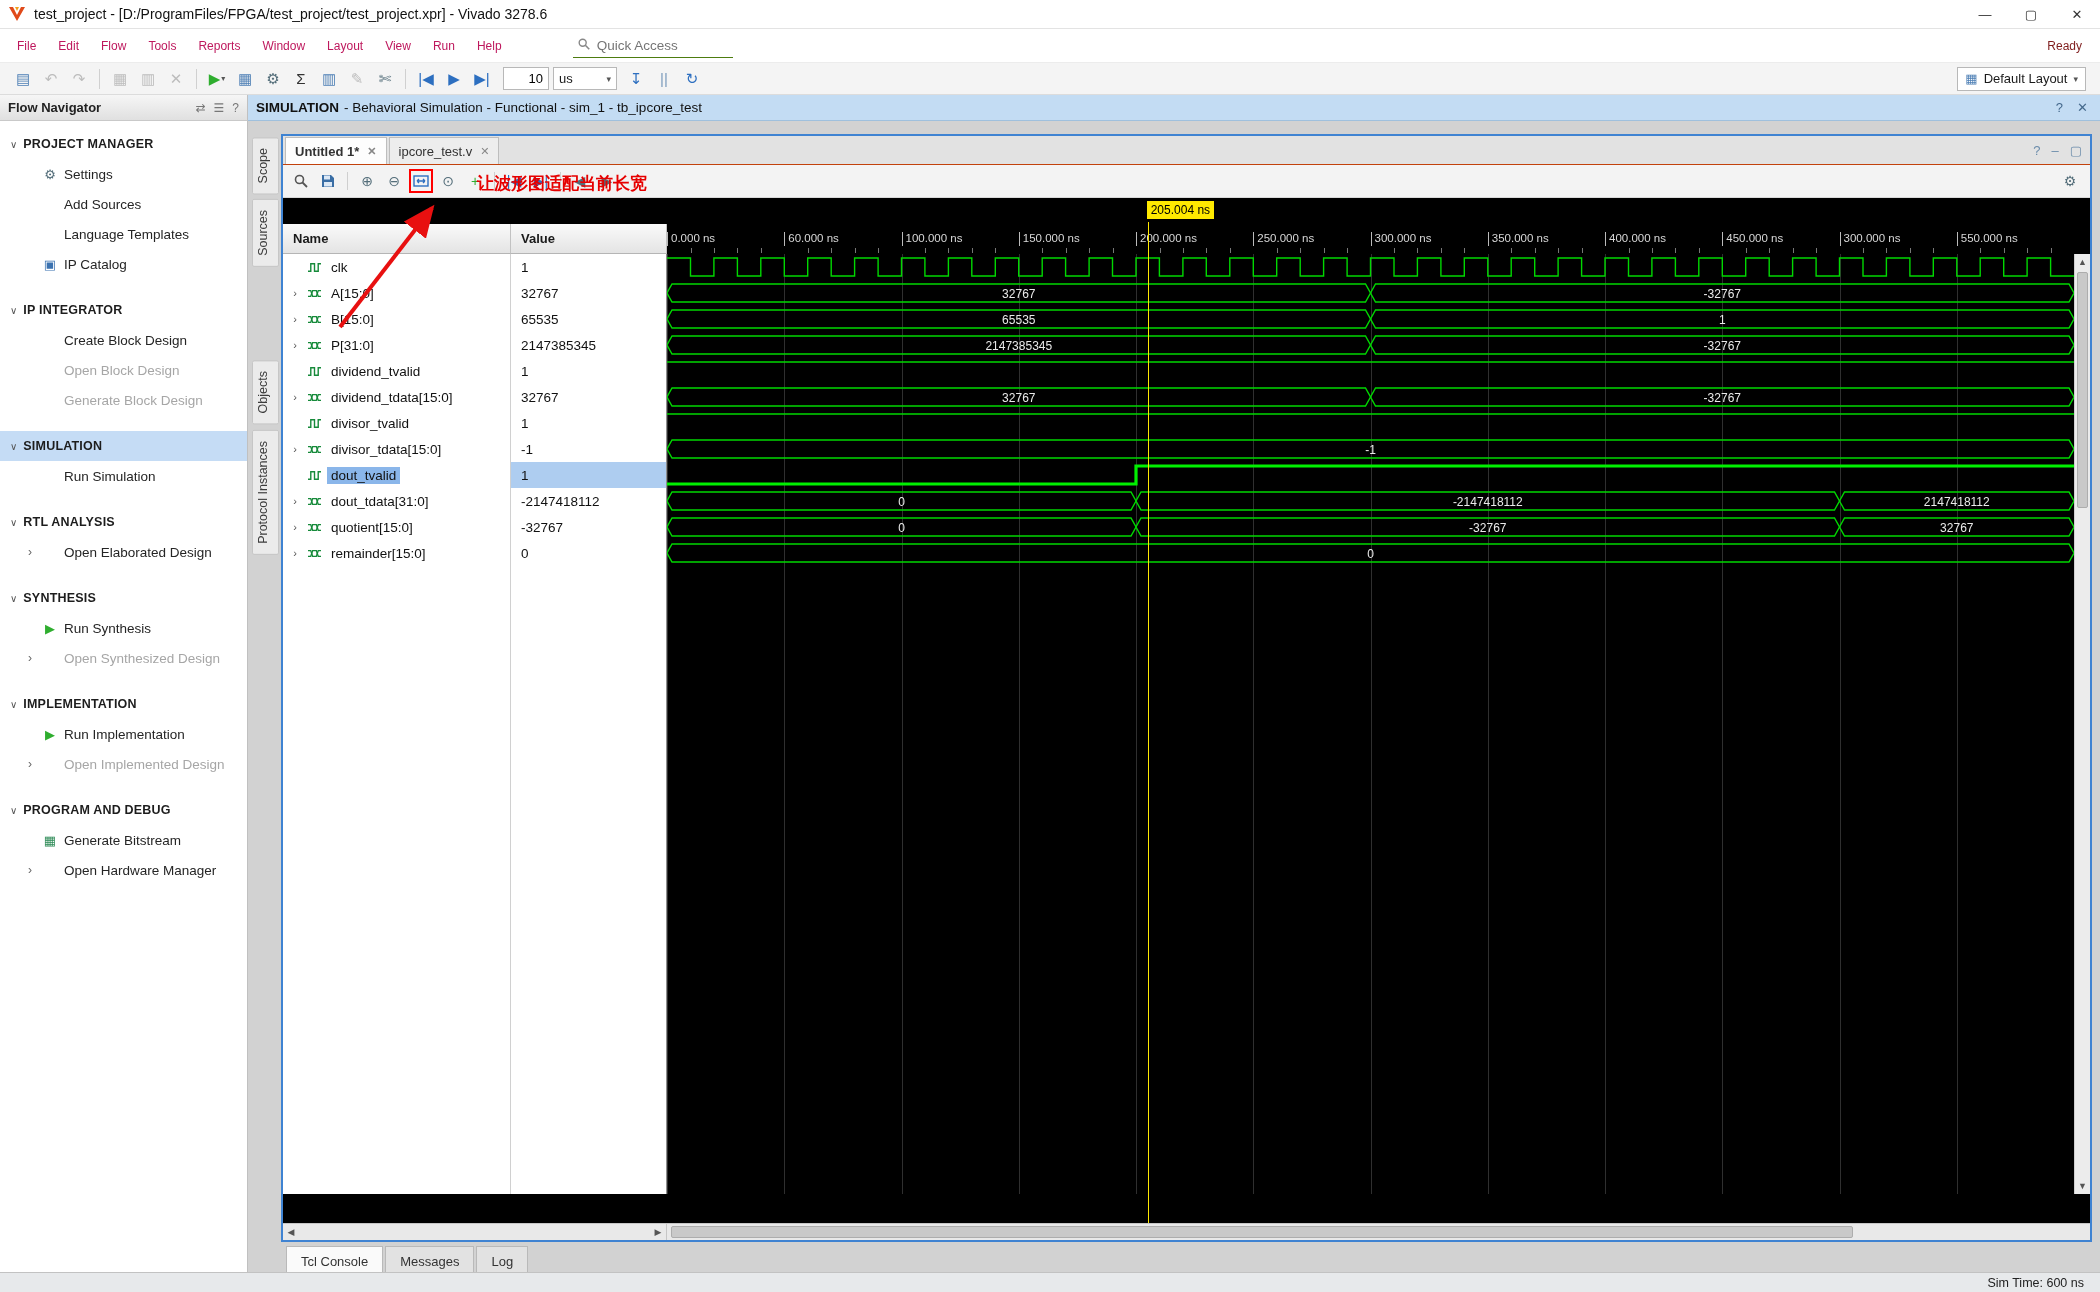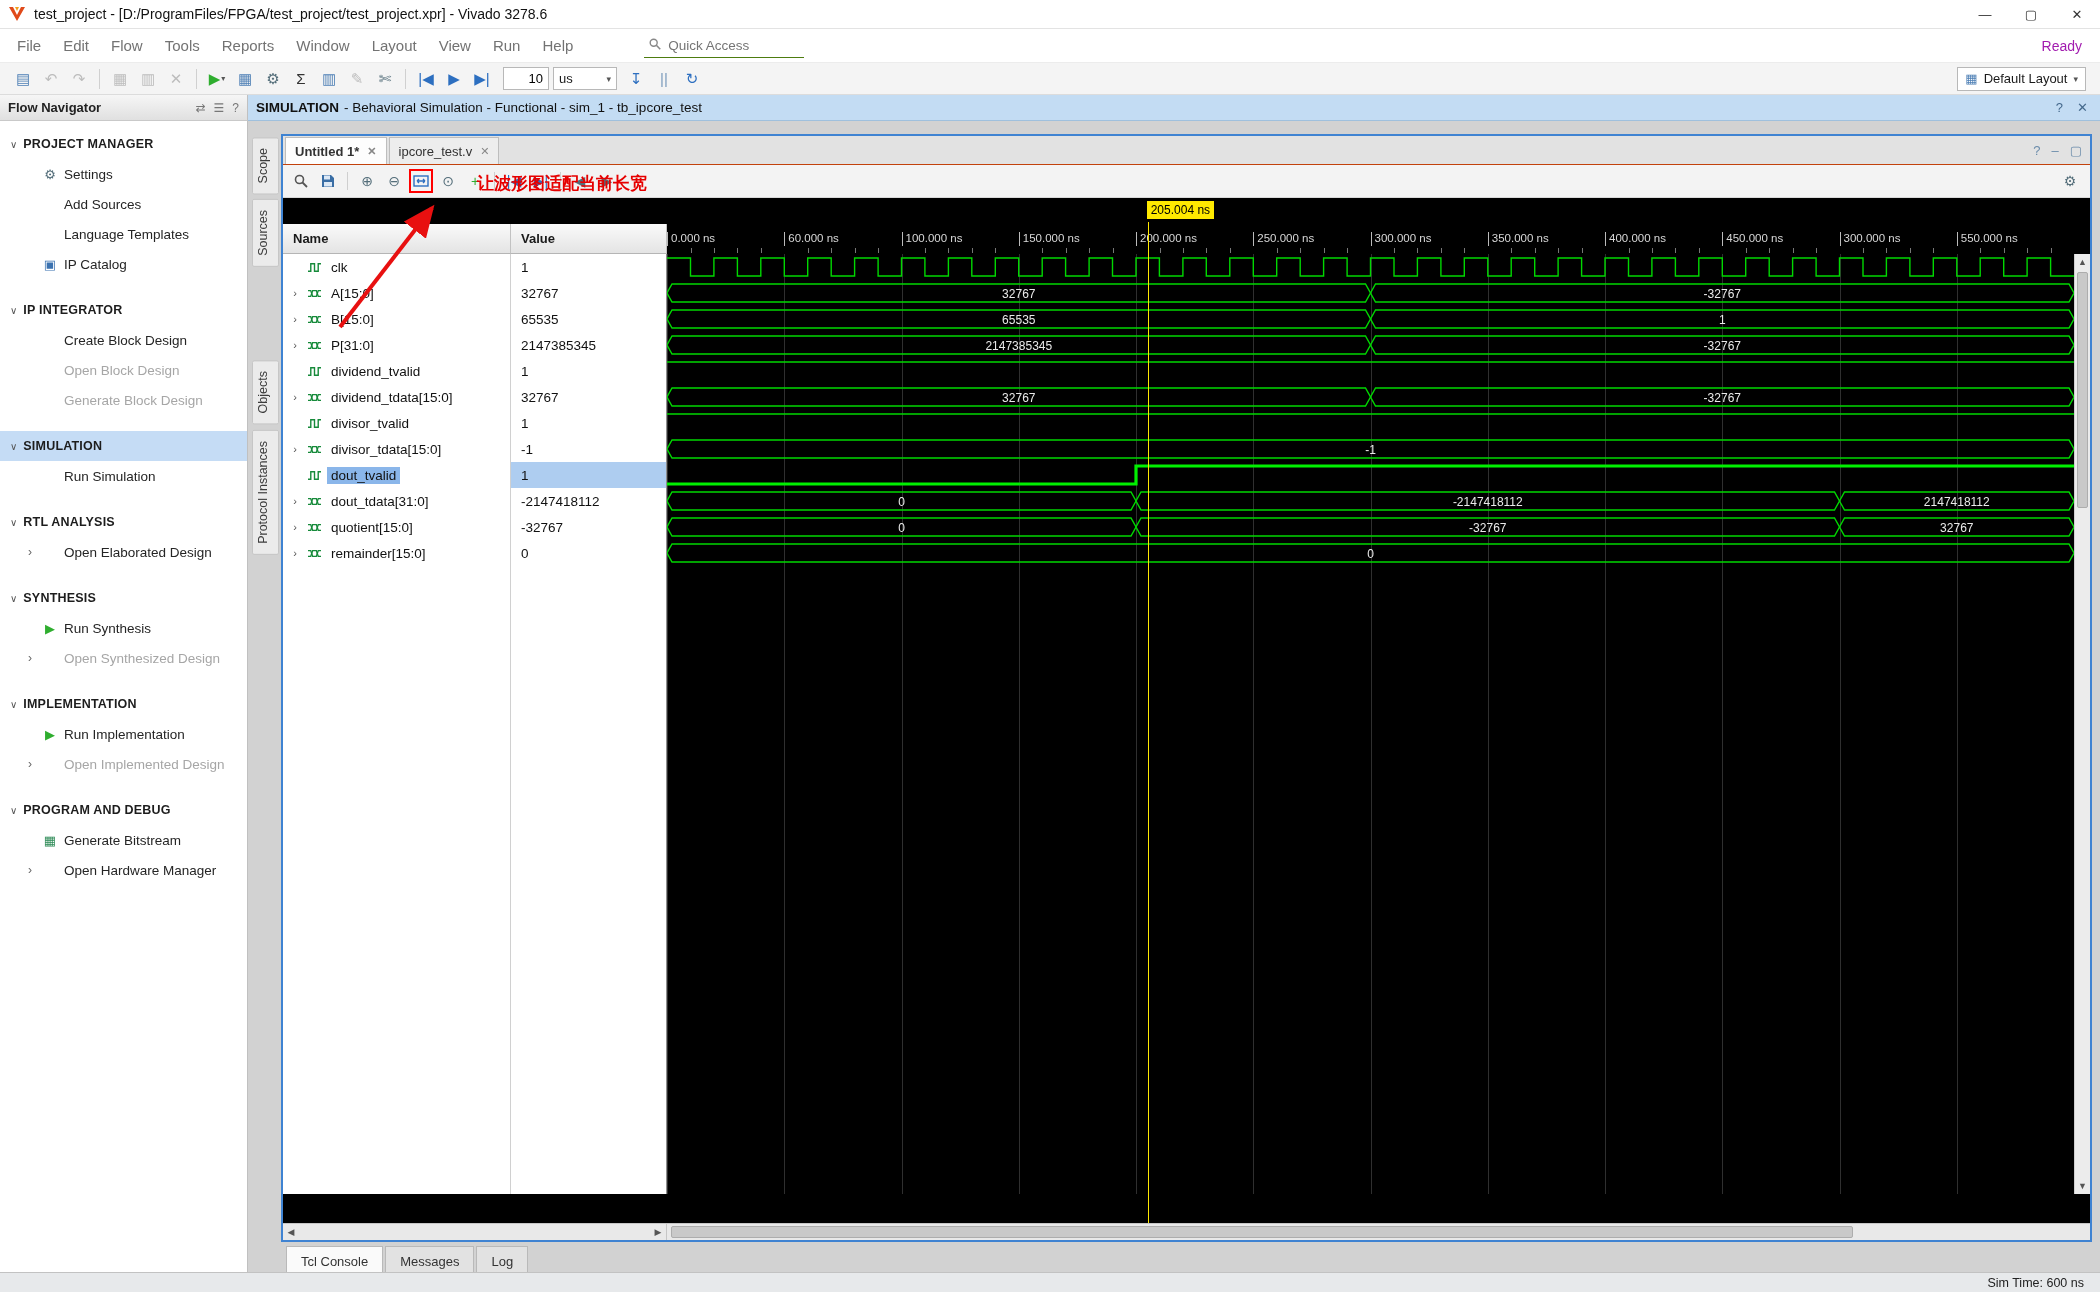--- a/index.html
+++ b/index.html
@@ -10,24 +10,24 @@
 
 .titlebar{position:absolute;left:0;top:0;width:100%;height:29px;background:#ffffff;border-bottom:1px solid #e3e3e3;display:flex;align-items:center;padding-left:8px}
 .app-icon{width:18px;height:18px;margin-right:8px;display:inline-flex}
 .title-text{font-size:14px;color:#111}
 .win-controls{margin-left:auto;display:flex;height:100%}
 .win-btn{width:46px;display:flex;align-items:center;justify-content:center;font-size:13px;color:#333}
 
 
 .menubar{position:absolute;left:0;top:29px;width:100%;height:34px;background:#fff;display:flex;align-items:center;padding-left:6px;border-bottom:1px solid #ececec}
 .menu-items{display:flex}
-.menu-item{padding:0 11px;font-size:15px;color:#737373;line-height:34px}
+.menu-item{padding:0 11px;font-size:12px;color:#be185d;line-height:34px}
 .quick-access{display:flex;align-items:center;margin-left:60px;width:160px;border-bottom:1px solid #4d7c0f;height:24px;gap:6px;padding:0 4px}
 .quick-access input{border:none;outline:none;width:120px;font:13.5px "Liberation Sans",sans-serif;color:#555;background:transparent}
-.ready{margin-left:auto;margin-right:18px;font-size:14px;color:#a21caf}
+.ready{margin-left:auto;margin-right:18px;font-size:12px;color:#7f1d1d}
 
 
 .toolbar{position:absolute;left:0;top:63px;width:100%;height:32px;background:#f4f4f4;border-bottom:1px solid #dcdcdc;display:flex;align-items:center;padding-left:10px;gap:2px}
 .tgroup{display:flex;align-items:center;gap:2px}
 .ticon{width:26px;height:26px;display:flex;align-items:center;justify-content:center;font-size:15px;color:#546e7a;white-space:nowrap}
 .ticon.dis{color:#bcbcbc}
 .ticon .dd{font-size:8px;margin-left:1px;color:#555}
 .tsep{width:1px;height:20px;background:#d0d0d0;margin:0 5px}
 .time-input{width:46px;height:23px;border:1px solid #b8b8b8;background:#fff;text-align:right;padding-right:5px;font:13px "Liberation Sans",sans-serif;margin-left:6px}
 .unit-select{width:64px;height:23px;border:1px solid #b8b8b8;background:#fff;display:flex;align-items:center;justify-content:space-between;padding:0 5px;font-size:13px;margin:0 4px 0 2px}

